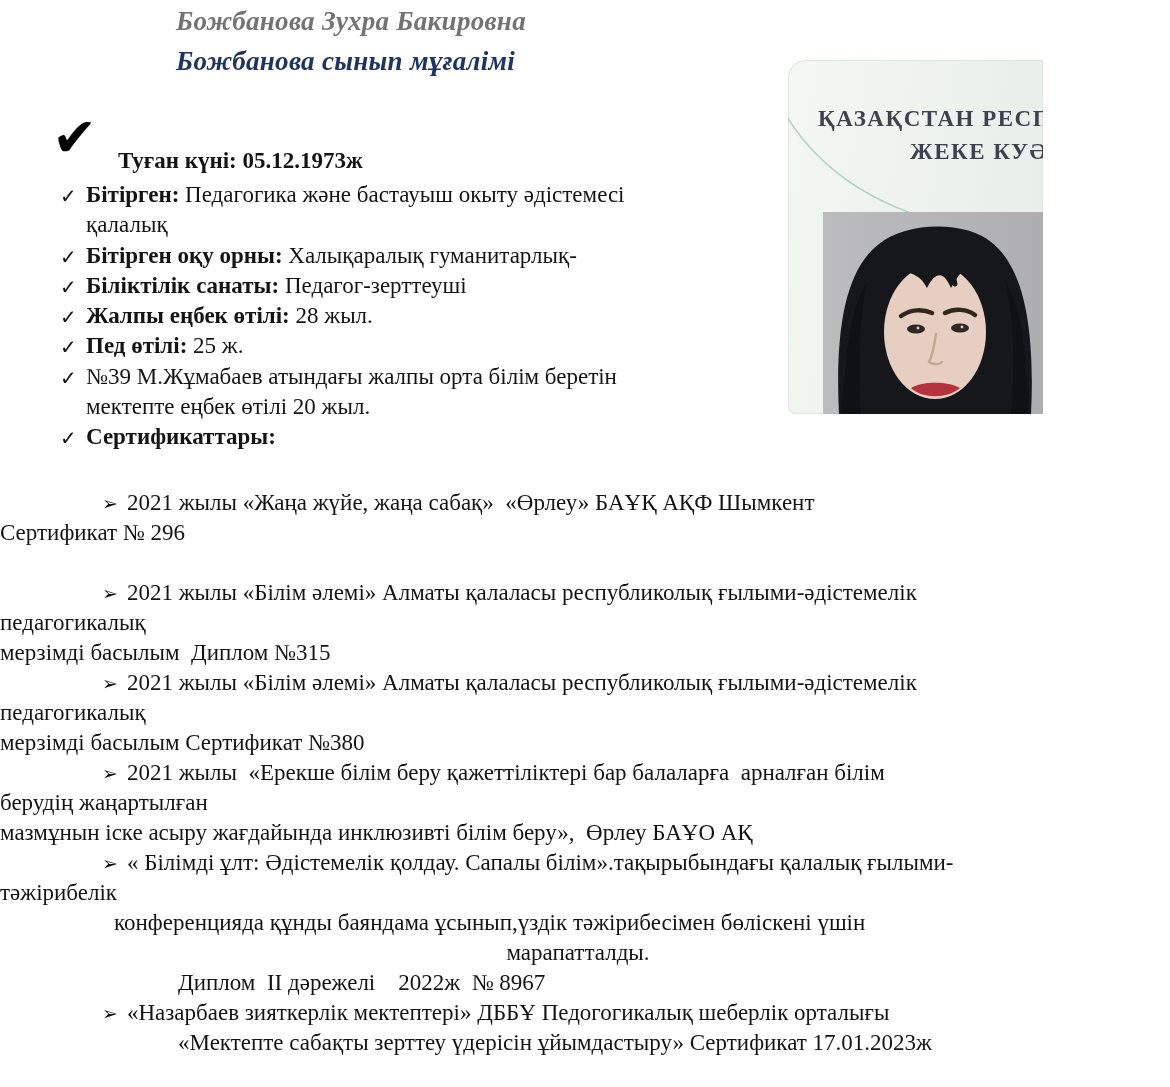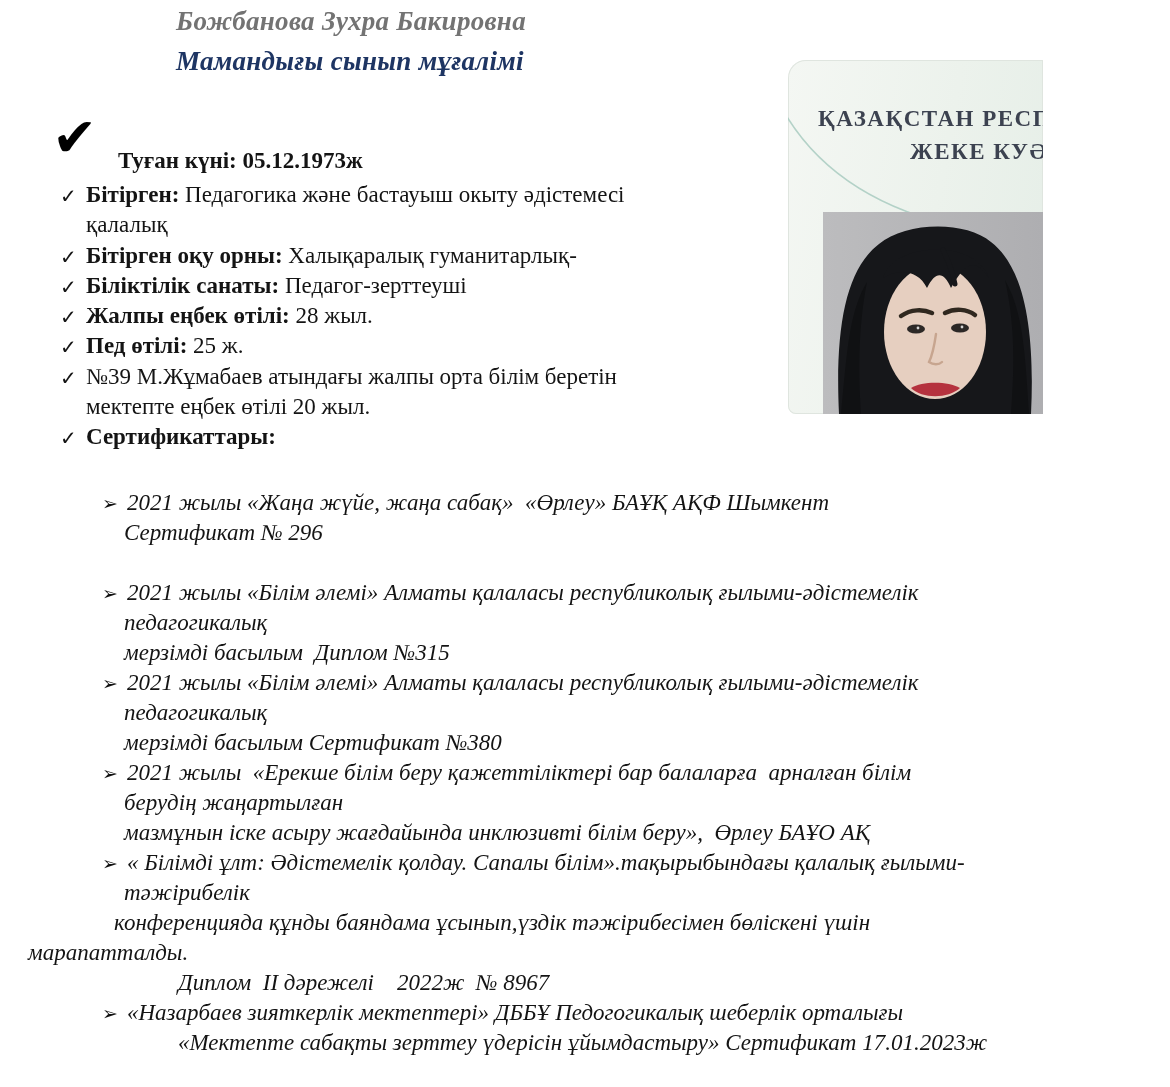--- a/index.html
+++ b/index.html
@@ -19,47 +19,47 @@
     font-family:"DejaVu Sans",sans-serif;}
   .birth{left:118px;top:148px;font-size:23px;font-weight:bold;}
 
   
   .plist{left:60px;top:180px;width:706px;font-size:23px;line-height:30.3px;}
   .p-item{position:relative;padding-left:26px;}
   .p-check{position:absolute;left:0;top:1px;font-family:"DejaVu Sans",sans-serif;font-size:20px;}
   .p-label{font-weight:bold;}
 
   
-  .certs{left:0;top:488px;width:1128px;font-size:23px;line-height:30px;font-style:italic;}
+  .certs{left:0;top:488px;width:1128px;font-size:23px;line-height:30px;}
   .cl{white-space:pre;}
   .cl span{white-space:pre;}
   .cl.first{padding-left:102px;}
-  .cl.cont{padding-left:124px;}
+  .cl.cont{}
   .cl.deep{padding-left:114px;}
-  .cl.farleft{padding-left:28px;}
+  .cl.farleft{padding-left:28px;text-align:center;}
   .cl.mid{padding-left:178px;}
   .gap{margin-top:30px;}
   .marker{display:inline-block;margin-right:9px;font-family:"DejaVu Sans",sans-serif;font-size:19px;color:#111;}
 
   
   .idcard{left:788px;top:60px;width:255px;height:354px;overflow:hidden;
     background:linear-gradient(100deg,#f4f7f3 0%,#ecf2ec 55%,#e5eee7 100%);
     border-radius:18px 0 0 8px;box-shadow:inset 0 0 0 1px #dfe5df;}
   .card-line1{left:30px;top:46px;font-size:23px;font-weight:bold;color:#3c4250;letter-spacing:1.5px;white-space:nowrap;}
   .card-line2{left:122px;top:79px;font-size:23px;font-weight:bold;color:#3c4250;letter-spacing:1.5px;white-space:nowrap;}
   .card-curve{left:0;top:0;width:255px;height:354px;pointer-events:none;}
   .portrait{position:absolute;left:35px;top:152px;width:220px;height:202px;display:block;}
 </style>
 </head>
 <body>
 
 <div>
 
   <div class="abs name">Божбанова Зухра Бакировна</div>
-  <div class="abs jobtitle">Мамандығы сынып мұғалімі</div>
+  <div class="abs jobtitle">Божбанова сынып мұғалімі</div>
 
   <div class="abs idcard">
     <svg class="abs card-curve" viewBox="0 0 255 354">
       <path d="M-4,52 C30,110 90,150 175,168" fill="none" stroke="#9fc5ba" stroke-width="1.6" opacity="0.75"></path>
     </svg>
     <div class="abs card-line1">ҚАЗАҚСТАН РЕСПУ</div>
     <div class="abs card-line2">ЖЕКЕ КУӘЛ</div>
     <svg class="portrait" viewBox="0 0 220 202">
       <defs>
         <linearGradient id="pbg" x1="0" y1="0" x2="1" y2="0">

